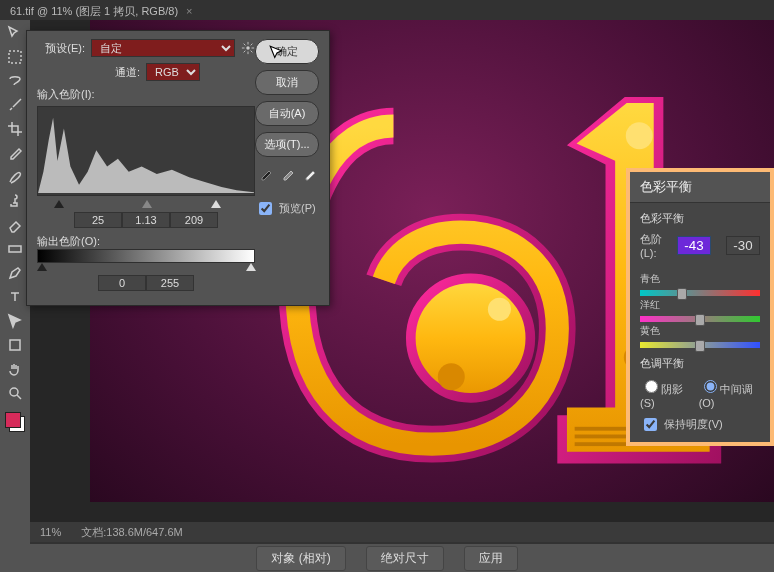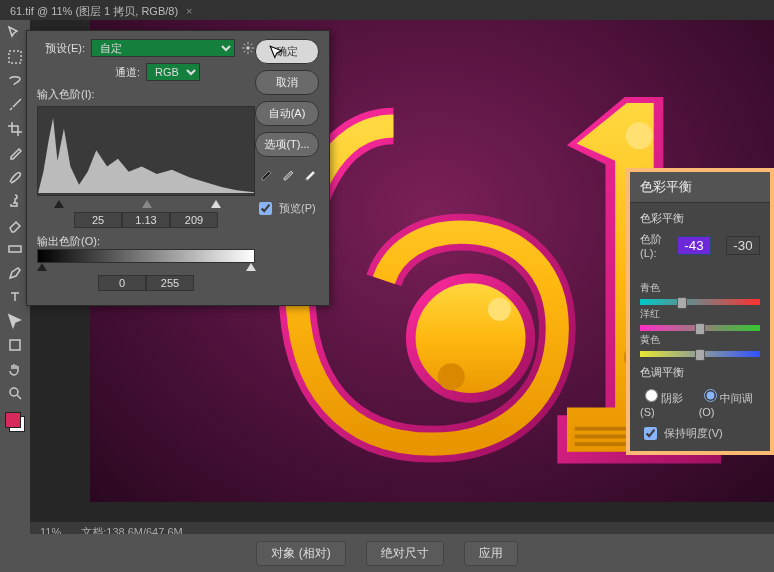--- a/index.html
+++ b/index.html
@@ -7,32 +7,32 @@
 .tab .x{margin-left:8px;color:#888}
 .toolbar{position:absolute;left:0;top:20px;bottom:0;width:30px;background:#535353;display:flex;flex-direction:column;align-items:center;gap:2px;padding-top:2px}
 .tool{width:22px;height:22px;display:flex;align-items:center;justify-content:center;color:#ccc;border-radius:2px}
 .tool svg{width:16px;height:16px;stroke:#ccc;fill:none;stroke-width:1.5}
 .swatch{width:20px;height:20px;position:relative;margin-top:6px}
 .swatch .fg{position:absolute;width:14px;height:14px;background:#d62b5a;border:1px solid #222;top:0;left:0}
 .swatch .bg{position:absolute;width:14px;height:14px;background:#fff;border:1px solid #222;bottom:0;right:0}
 .canvas{position:absolute;left:30px;right:0;top:20px;bottom:50px;background:#262626;overflow:hidden}
 .artwork{position:absolute;left:60px;top:0;right:0;bottom:20px;background:radial-gradient(ellipse at 50% 40%,#7a2058 0%,#4a1038 60%,#2a0820 100%)}
 .statusbar{position:absolute;left:30px;right:0;bottom:30px;height:20px;background:#3a3a3a;color:#aaa;font-size:11px;display:flex;align-items:center;padding:0 10px;gap:20px}
-.bottombar{position:absolute;left:0;right:0;bottom:0;height:38px;background:#535353;display:flex;align-items:center;justify-content:center;gap:20px}
+.bottombar{position:absolute;left:0;right:0;bottom:0;height:28px;background:#535353;display:flex;align-items:center;justify-content:center;gap:20px}
 .bbtn{background:#5a5a5a;border:1px solid #444;color:#ddd;padding:3px 14px;border-radius:3px;font-size:12px}
 
 .dialog{position:absolute;left:26px;top:30px;width:302px;background:#535353;border:1px solid #2a2a2a;box-shadow:2px 2px 8px rgba(0,0,0,.4)}
 .dlg-title{display:flex;justify-content:space-between;align-items:center;padding:8px 12px;color:#eee;font-size:14px;border-bottom:1px solid #444}
 .dlg-close{width:16px;height:16px;display:flex;align-items:center;justify-content:center}
 .dlg-body{display:flex;padding:8px 10px;}
 .dlg-left{flex:1}
 .dlg-right{width:64px;display:flex;flex-direction:column;gap:6px;align-items:stretch}
 .row{display:flex;align-items:center;gap:6px;margin-bottom:6px;font-size:11px;color:#ddd}
 .row label{min-width:48px;text-align:right}
-select{background:#15803d;border:1px solid #333;color:#ddd;font-size:11px;padding:1px 4px}
+select{background:#7f1d1d;border:1px solid #333;color:#ddd;font-size:11px;padding:1px 4px}
 .gear{width:14px;height:14px}
 .btn{background:#6a6a6a;border:1px solid #333;color:#eee;border-radius:12px;padding:4px 0;font-size:11px;text-align:center}
 .btn.primary{background:#d8d8d8;color:#333;position:relative}
 .cursor{position:absolute;top:4px;left:12px;width:18px;height:18px}
 .histo{height:88px;background:#3a3a3a;margin:4px 0;position:relative;border:1px solid #2f2f2f}
 .histo svg{position:absolute;inset:0}
 .slider-track{height:10px;position:relative;margin-bottom:2px}
 .tri{position:absolute;top:0;width:0;height:0;border-left:5px solid transparent;border-right:5px solid transparent}
 .tri.black{border-bottom:8px solid #222}
 .tri.gray{border-bottom:8px solid #888}
@@ -42,21 +42,21 @@
 .grad{height:12px;background:linear-gradient(90deg,#000,#fff);border:1px solid #2f2f2f}
 .eyedrops{display:flex;gap:6px;justify-content:center;margin:4px 0}
 .eyedrops span{width:16px;height:16px}
 .chk{display:flex;align-items:center;gap:4px;font-size:11px;margin-top:6px}
 .chk input{accent-color:#8ab4f8}
 
 .panel{position:absolute;right:0;top:168px;width:140px;background:#454545;border:4px solid #fdba74}
 .panel-tab{padding:6px 10px;color:#eee;font-size:13px;border-bottom:1px solid #333;background:#535353}
 .panel-body{padding:8px 10px}
 .panel-sec{color:#ddd;font-size:11px;margin-bottom:6px}
-.lvrow{display:flex;align-items:center;gap:15px;font-size:11px;margin-bottom:22px}
+.lvrow{display:flex;align-items:center;gap:15px;font-size:11px;margin-bottom:13px}
 .lvbox{background:#6d28d9;border:1px solid #2a4a6f;color:#fff;width:30px;text-align:center;padding:1px}
 .lvbox2{background:#454545;border:1px solid #333;color:#ddd;width:30px;text-align:center;padding:1px}
 .cslide{height:6px;position:relative;background:#333;margin:4px 0 2px;border-radius:2px}
 .cslide::before{content:"";position:absolute;inset:0;background:linear-gradient(90deg,var(--l),var(--r))}
 .cknob{position:absolute;top:-2px;width:8px;height:10px;background:#aaa;border:1px solid #555;border-radius:2px;transform:translateX(-50%)}
 .clabel{font-size:10px;color:#ccc;margin-bottom:2px}
 .radiorow{display:flex;align-items:center;gap:8px;font-size:11px;margin:4px 0}
 .radiorow input{accent-color:#8ab4f8}
 </style>
 </head>

